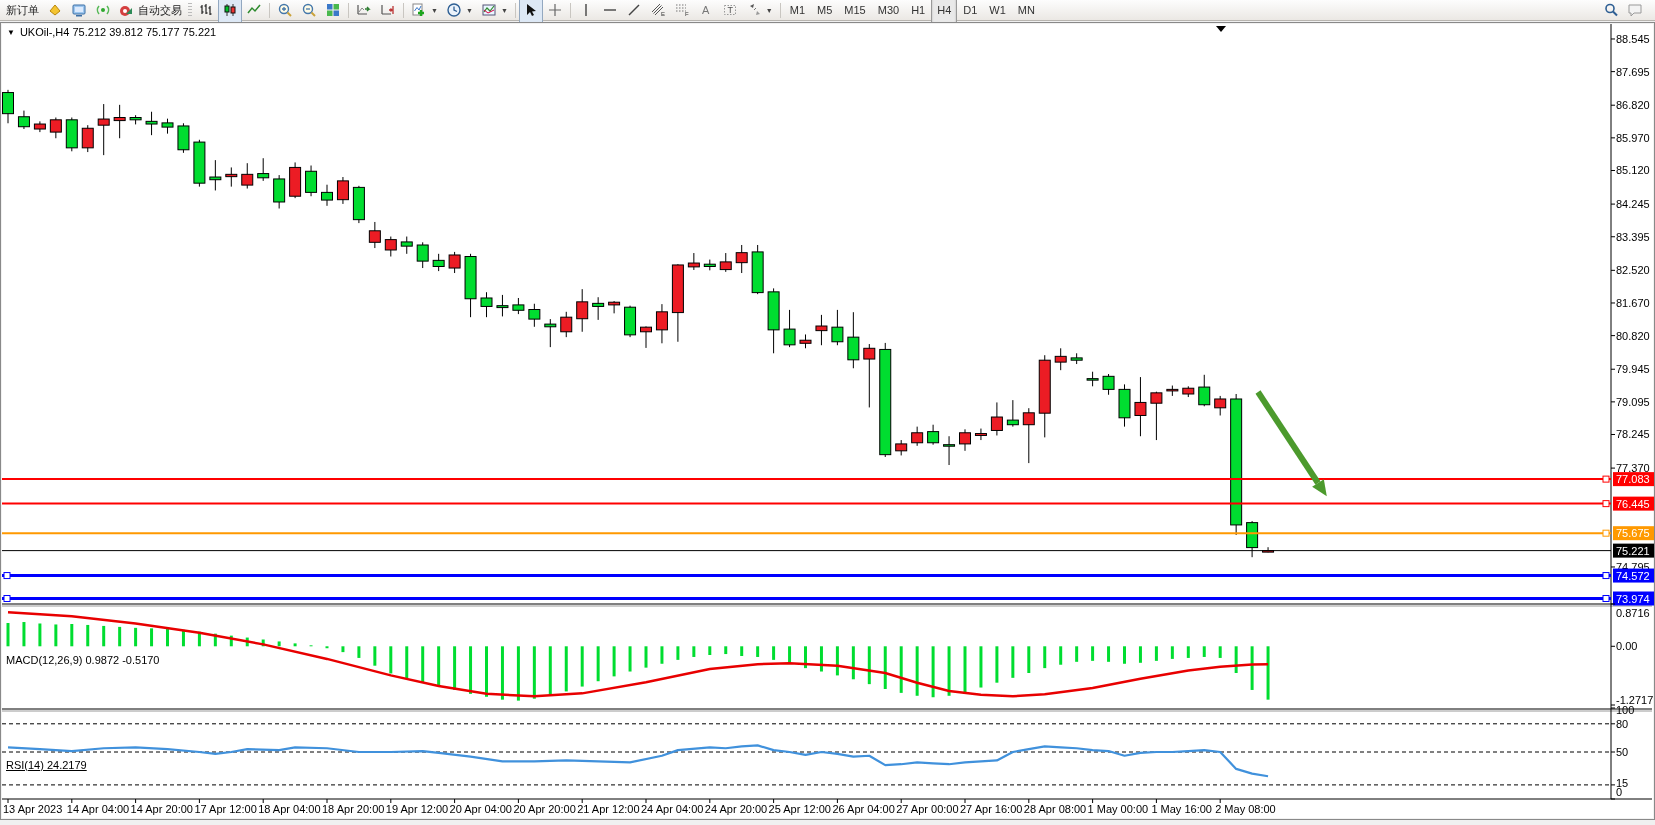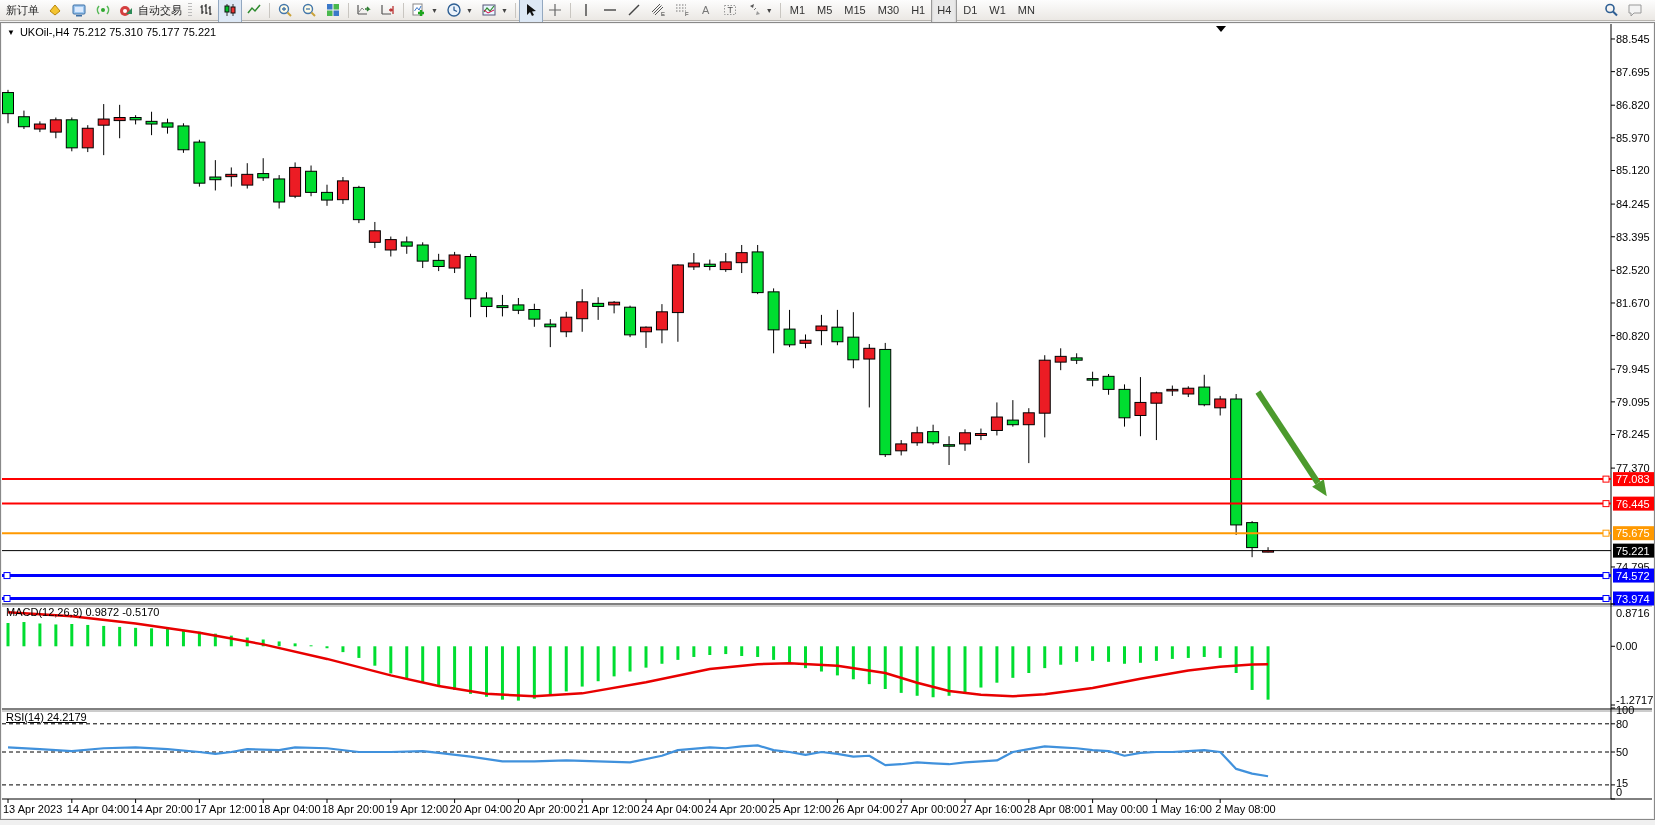--- a/index.html
+++ b/index.html
@@ -17,21 +17,21 @@
   .tf.active{background:#e9e9e9;border-color:#9a9a9a;box-shadow:inset 0 1px 2px rgba(0,0,0,.25);}
   .spacer{flex:1;}
   .badge{position:absolute;right:-5px;top:-4px;background:#e8401c;color:#fff;border-radius:7px;
     min-width:13px;height:13px;font-size:9px;display:flex;align-items:center;justify-content:center;border:1px solid #fff;}
   .icon16{width:16px;height:16px;display:block;}
   
   .chart-window{position:absolute;left:0;top:22px;width:1653px;height:796px;background:#fff;
     border:1px solid #898989;box-shadow:inset 0 0 0 1px #f2f2f2;}
   .chart-symbol-label{position:absolute;left:7px;top:26px;font-size:11px;color:#000;z-index:5;display:flex;gap:5px;align-items:center;}
   .chart-symbol-label .tri{font-size:8px;}
-  .ind-label{position:absolute;font-size:11px;color:#000;z-index:5;}
+  .ind-label{position:absolute;font-size:11px;color:#000;z-index:5;margin-top:48px;}
   svg.overlay{position:absolute;left:0;top:0;z-index:2;}
 </style>
 </head>
 <body>
 
 <div class="toolbar">
   <div class="tbtn">
     <span>新订单</span>
   </div>
   <div class="tbtn">
@@ -221,21 +221,21 @@
         <path d="M2 3 h12 v8 h-7 l-3 3 v-3 h-2 Z" fill="#f3f3f3" stroke="#999"></path>
       </svg>
     <span class="badge">1</span>
   </div>
 </div>
 
 <div class="chart-window"></div>
 
 <div class="chart-symbol-label">
   <span class="tri">▼</span>
-  <span>UKOil-,H4  75.212 75.310 75.177 75.221</span>
+  <span>UKOil-,H4  75.212 39.812 75.177 75.221</span>
 </div>
 <div class="ind-label" style="left:6px;top:606px;">MACD(12,26,9) 0.9872 -0.5170</div>
 <div class="ind-label" style="left:6px;top:711px;text-decoration:underline;">RSI(14) 24.2179</div>
 
 <svg class="overlay" id="chart-svg" width="1655" height="825" viewBox="0 0 1655 825">
     <line x1="2" y1="604" x2="1652" y2="604" stroke="#000"></line>
     <line x1="2" y1="606" x2="1652" y2="606" stroke="#9a9a9a"></line>
     <line x1="2" y1="709" x2="1652" y2="709" stroke="#000"></line>
     <line x1="2" y1="711" x2="1652" y2="711" stroke="#9a9a9a"></line>
     <line x1="1611" y1="24" x2="1611" y2="799" stroke="#000"></line>

